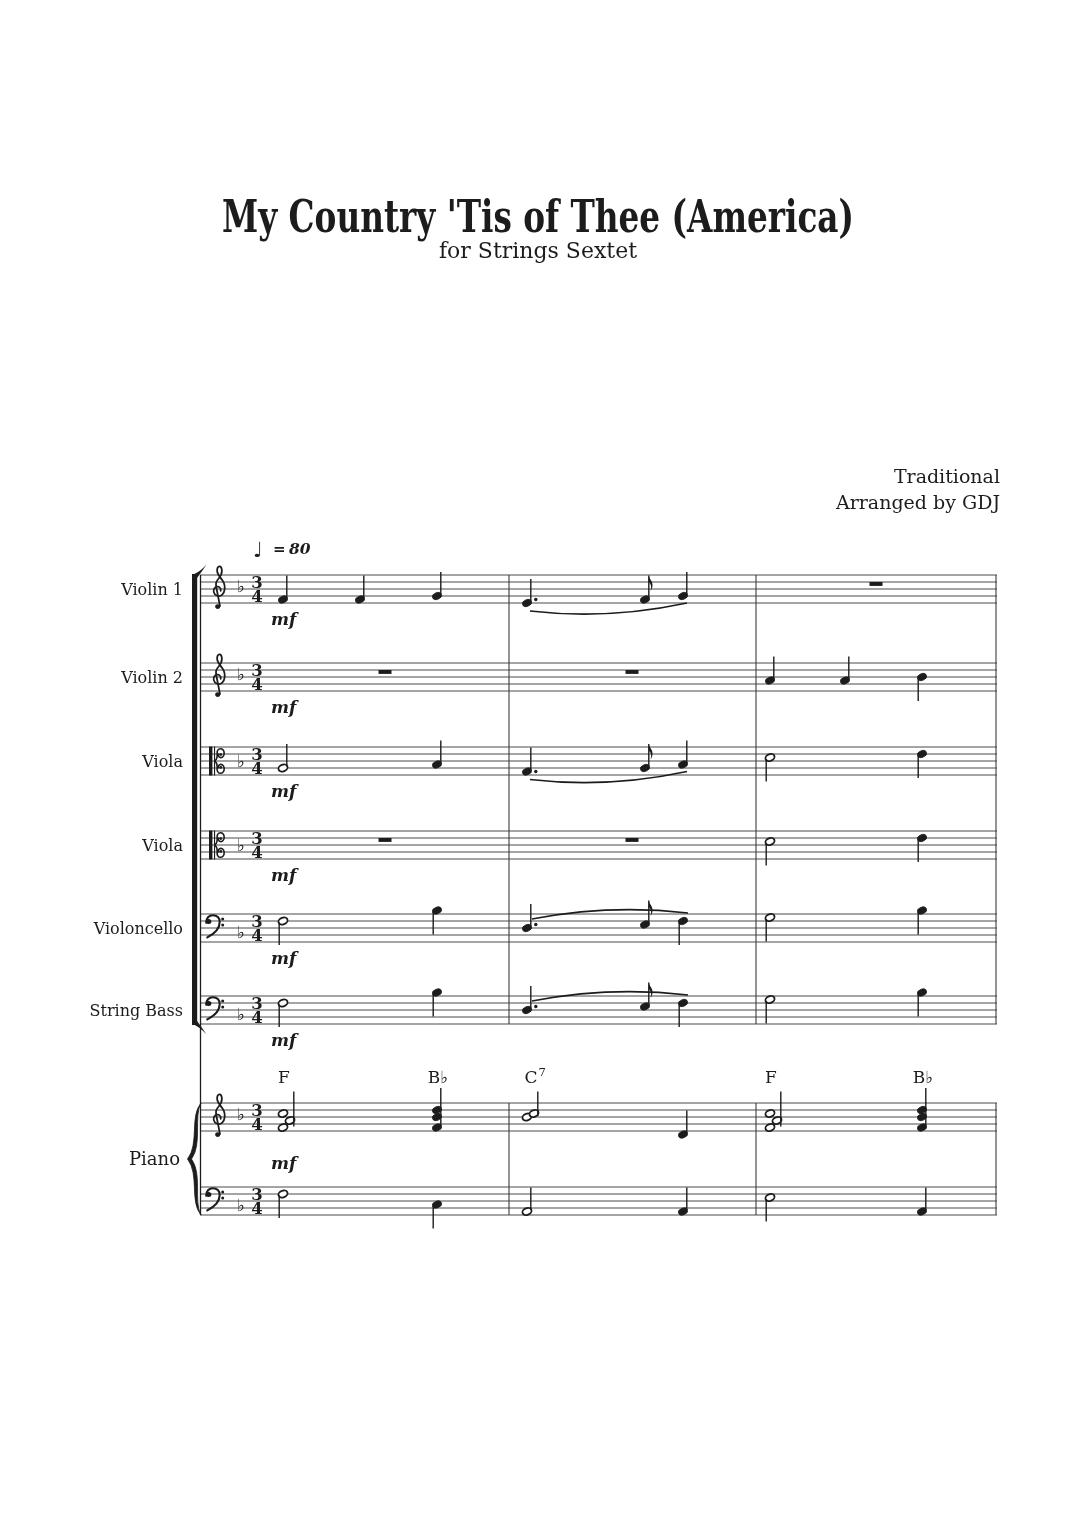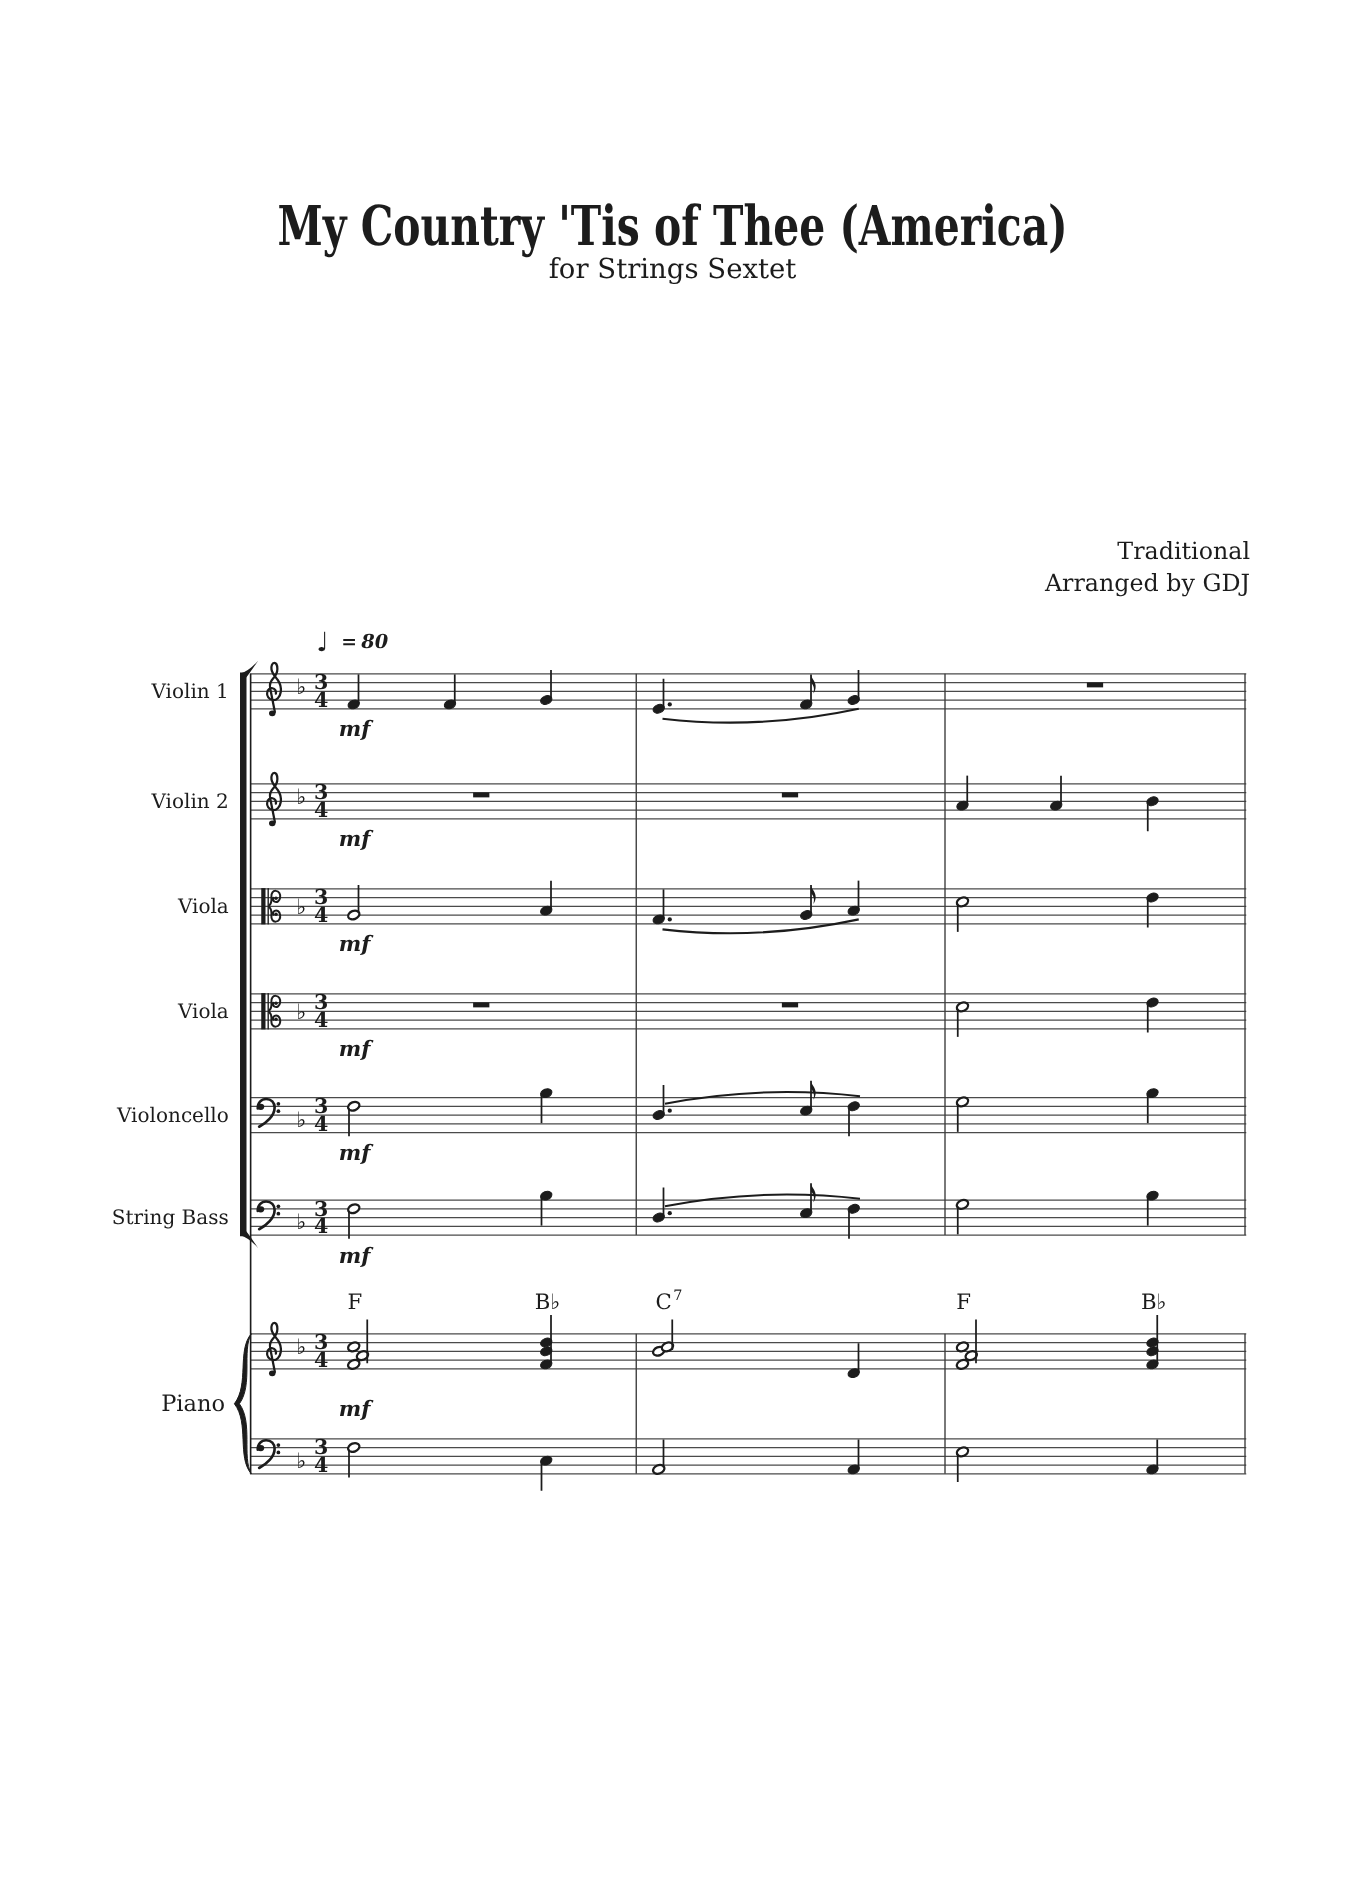--- a/index.html
+++ b/index.html
@@ -1,17 +1,17 @@
 <!DOCTYPE html>
 <html><head>
 <meta charset="utf-8">
 <style>
   html,body{margin:0;padding:0;background:#ffffff;}
   .page{position:relative;width:1076px;height:1213px;background:#ffffff;overflow:hidden;
-        font-family:"DejaVu Serif", serif;}
+        font-family:"DejaVu Serif", serif;margin-top:36px;}
   svg text{user-select:none;}
 </style>
 </head>
 <body>
 
 <div class="page">
   <svg id="score" width="1076" height="1520" viewBox="0 0 1076 1520" xmlns="http://www.w3.org/2000/svg">
       <text x="538" y="196" text-anchor="middle" font-size="44" font-weight="bold" font-family="&quot;DejaVu Serif&quot;,serif" fill="#1c1c1c" textLength="632" lengthAdjust="spacingAndGlyphs">My Country 'Tis of Thee (America)</text>
       <text x="538" y="222" text-anchor="middle" font-size="22" font-family="&quot;DejaVu Serif&quot;,serif" fill="#1c1c1c">for Strings Sextet</text>
       <text x="1000" y="447" text-anchor="end" font-size="19" font-family="&quot;DejaVu Serif&quot;,serif" fill="#1c1c1c">Traditional</text>

